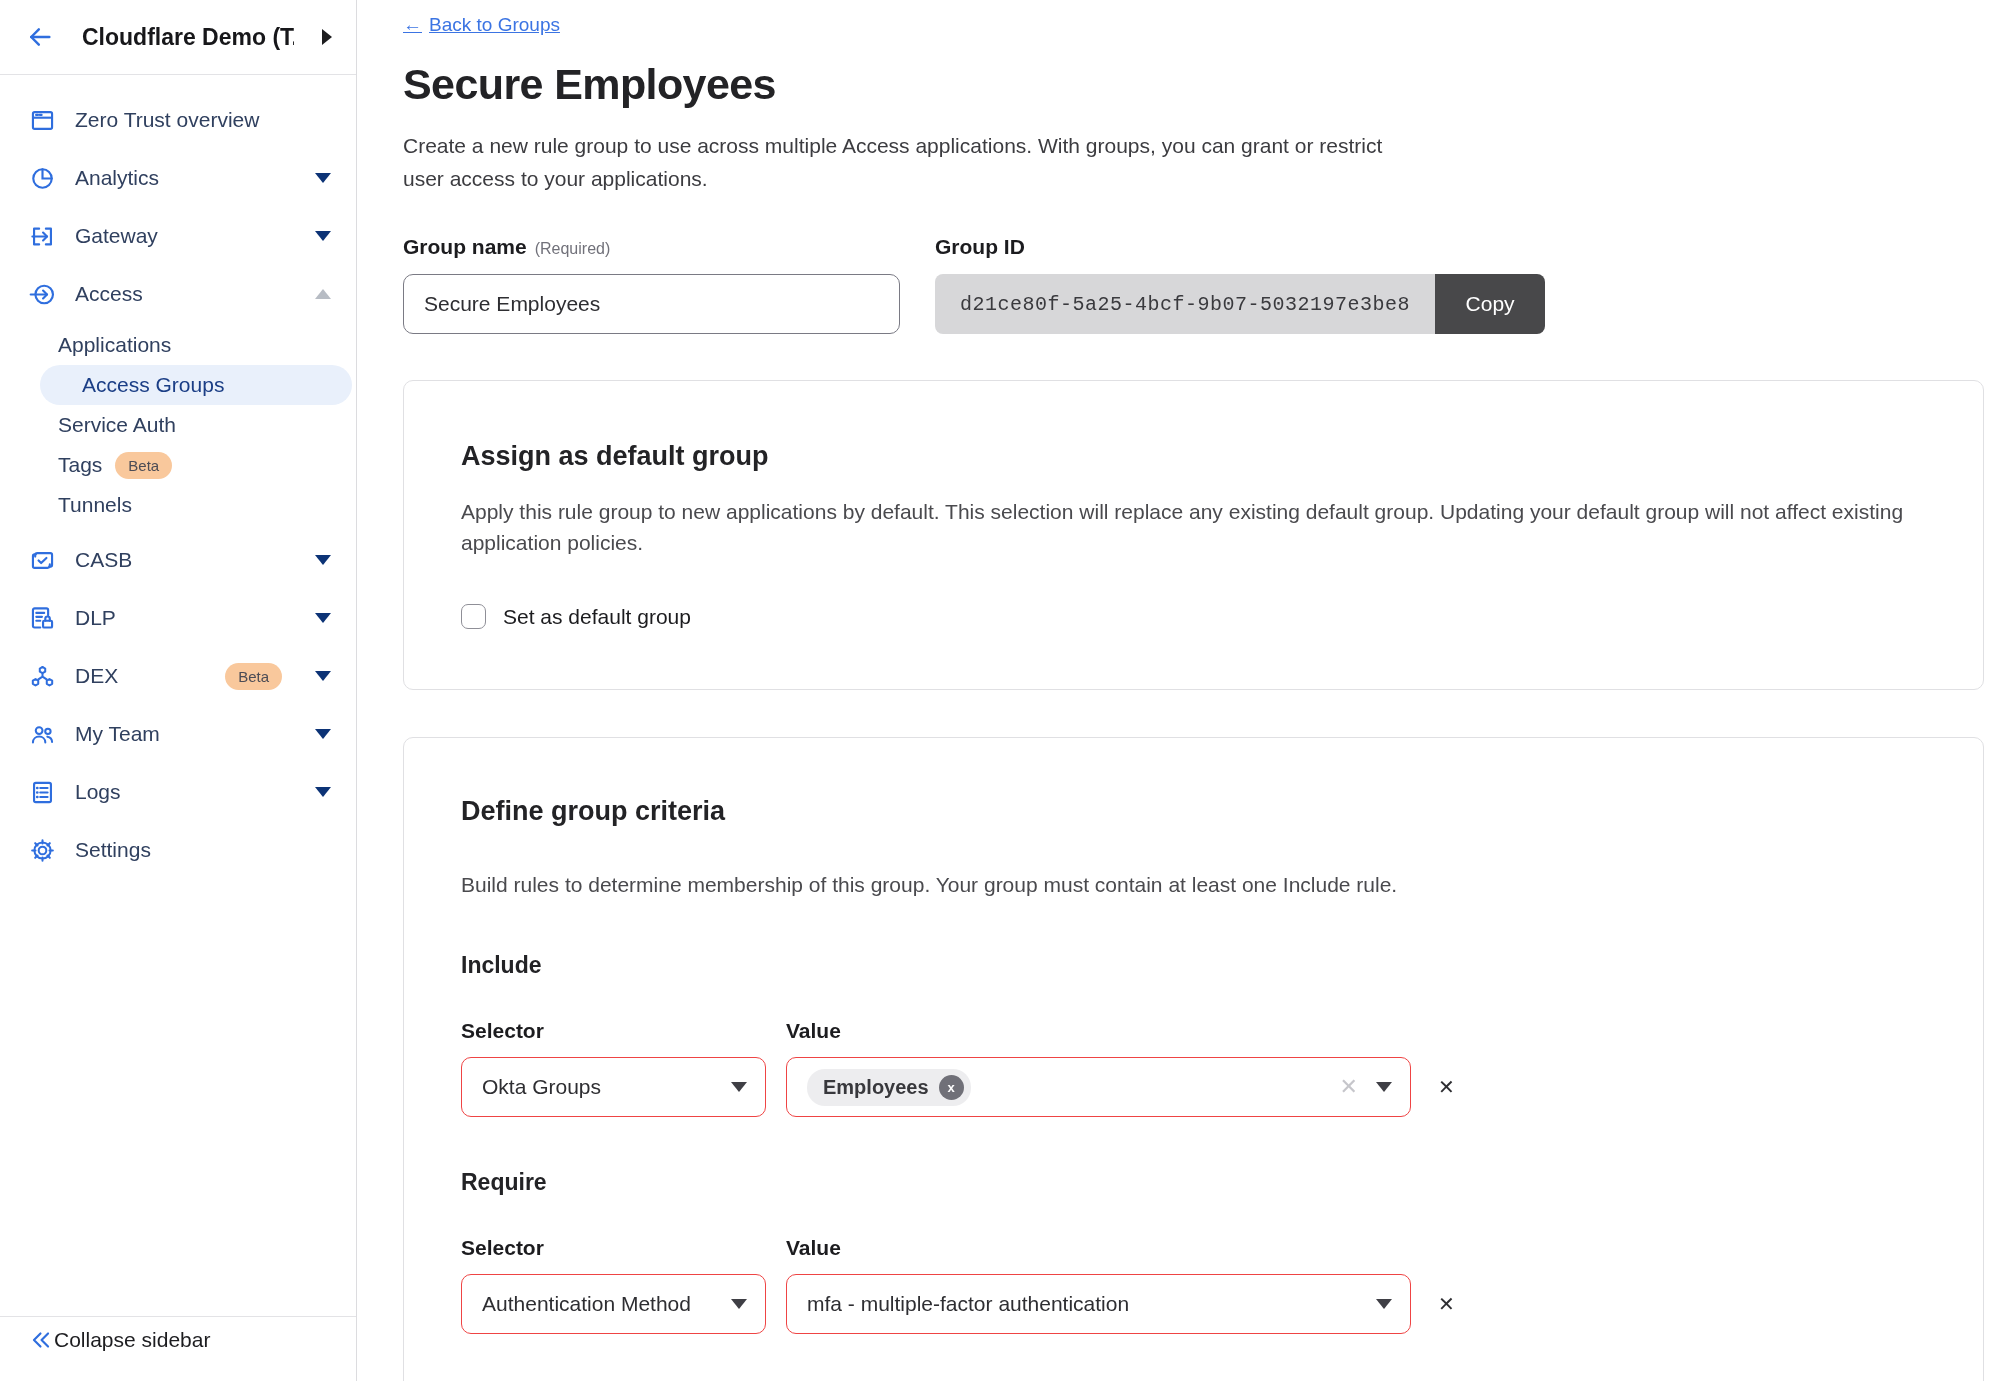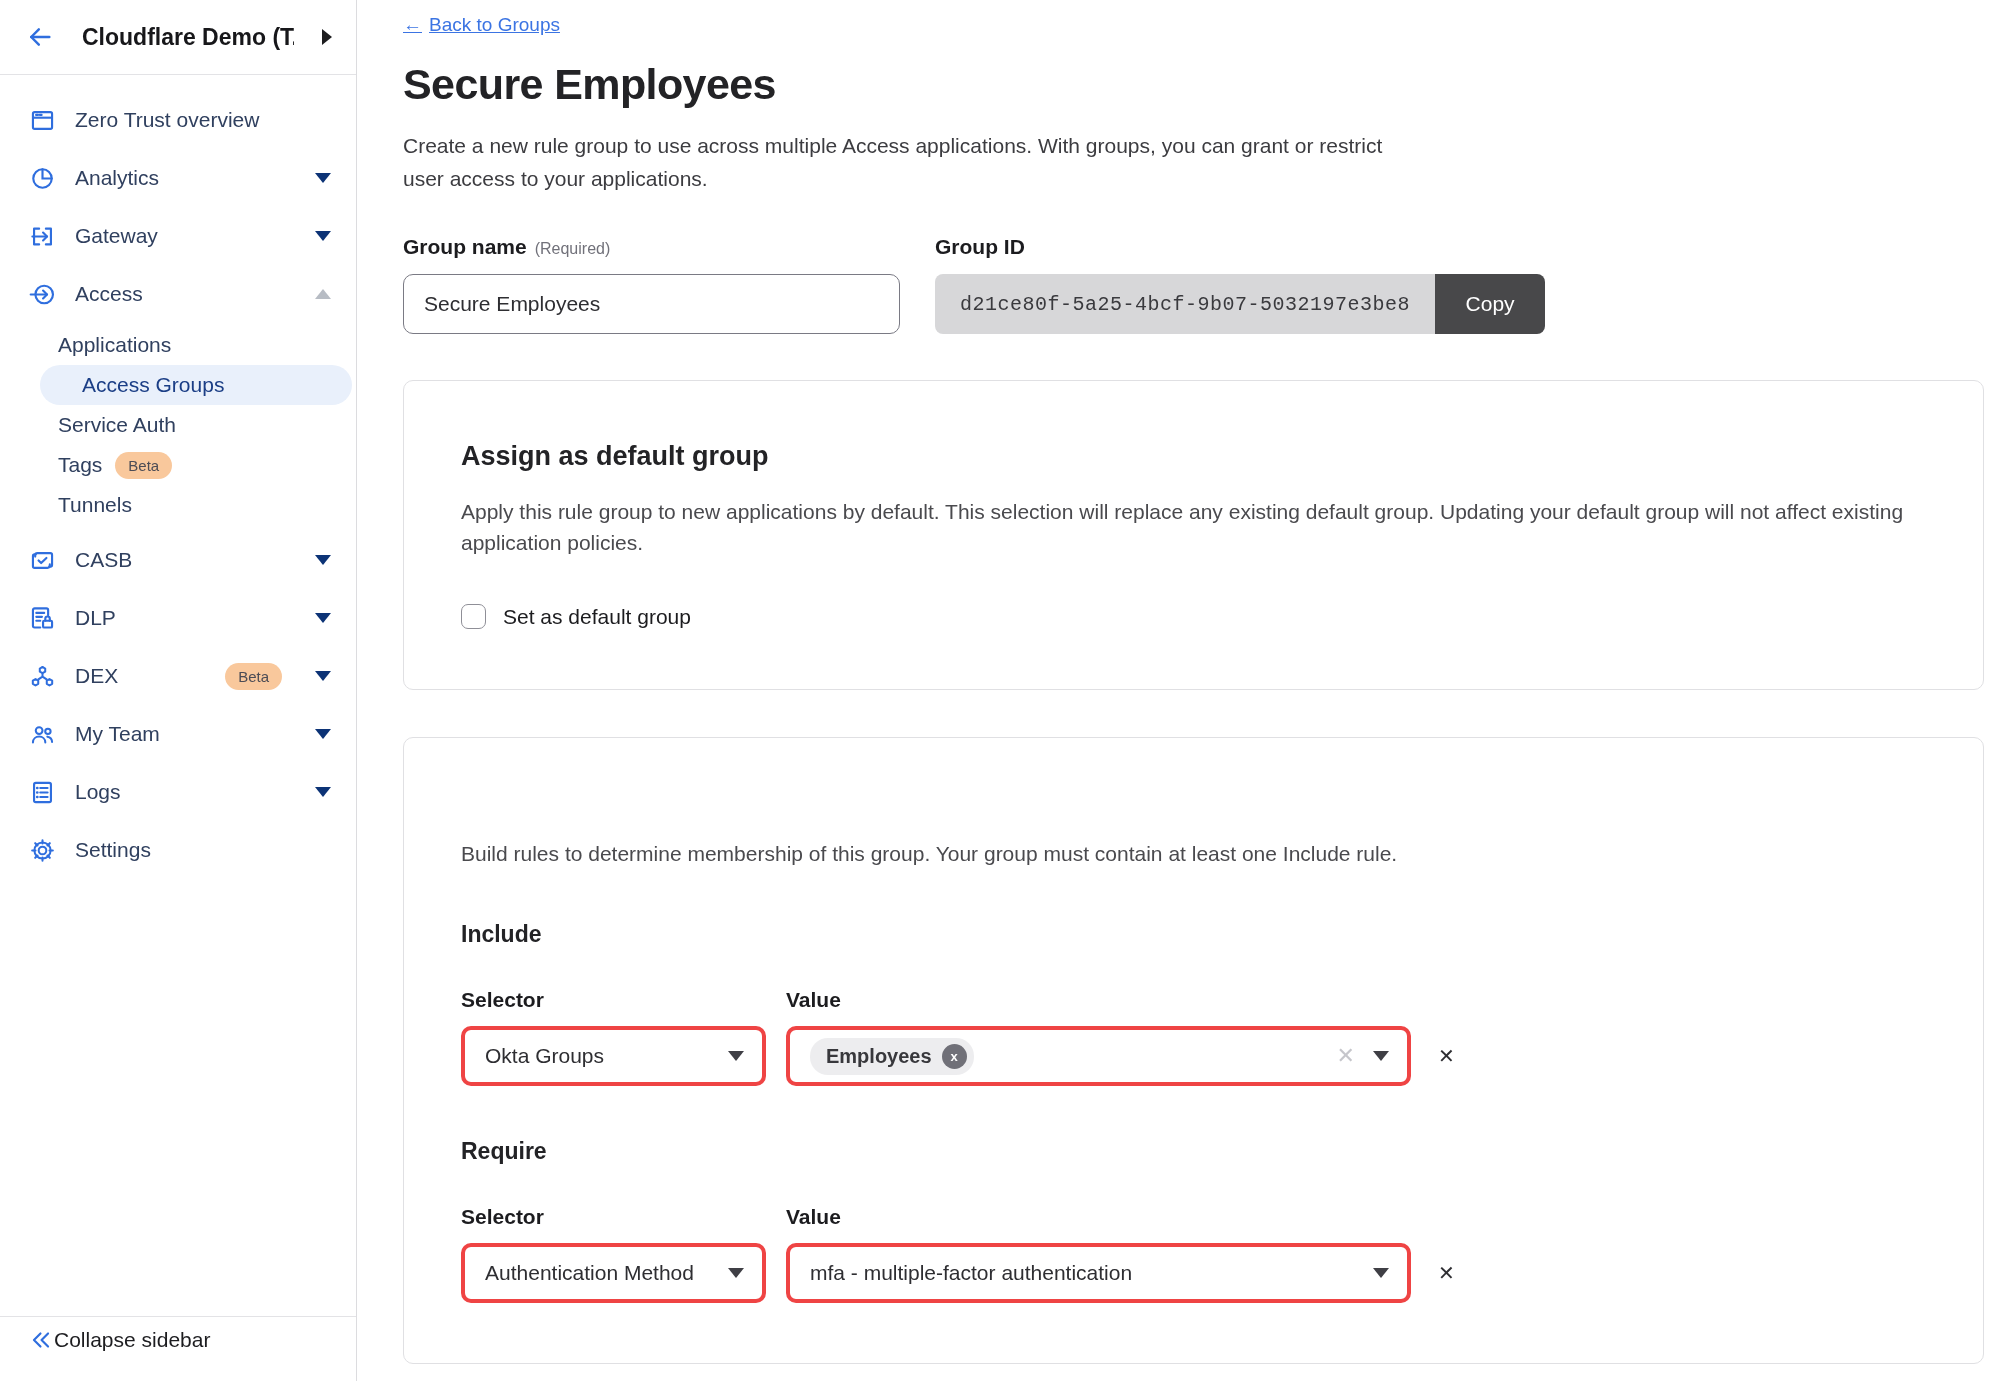--- a/index.html
+++ b/index.html
@@ -53,21 +53,21 @@
   .checkbox-row { margin-top:46px; display:flex; align-items:center; gap:17px; cursor:pointer; }
   .checkbox { width:25px; height:25px; border:1.5px solid #8f8f97; border-radius:7px; background:#fff; }
   .checkbox-label { font-size:21px; color:#1c1c1f; }
 
   .card-criteria { margin-top:47px; padding:58px 57px 60px; }
   .card-criteria .card-desc { margin-top:42px; }
   .rule-section-title { font-size:23px; font-weight:bold; color:#232326; margin-top:52px; }
   .rule-labels { display:flex; margin-top:40px; }
   .rule-labels .lbl-selector { width:325px; }
   .rule-row { display:flex; align-items:center; margin-top:14px; }
-  .select-box { height:60px; background:#fff; border:4px solid #ef4444; border-radius:10px; display:flex; align-items:center; padding:0 18px 0 20px; font-size:21px; color:#2e2e32; cursor:pointer; }
+  .select-box { height:60px; background:#fff; border:1px solid #ef4444; border-radius:10px; display:flex; align-items:center; padding:0 18px 0 20px; font-size:21px; color:#2e2e32; cursor:pointer; }
   .selector-box { width:305px; }
   .value-box { width:625px; margin-left:20px; }
   .dd-caret { width:0; height:0; border-left:8px solid transparent; border-right:8px solid transparent; border-top:10px solid #3f3f45; margin-left:14px; }
   .push-right { margin-left:auto; }
   .chip { background:#ededef; border-radius:18px; height:37px; display:flex; align-items:center; gap:10px; padding:0 7px 0 16px; font-size:20px; font-weight:bold; color:#38383c; }
   .chip-x { width:25px; height:25px; border-radius:50%; background:#707078; color:#fff; font-size:13px; display:flex; align-items:center; justify-content:center; cursor:pointer; }
   .clear-x { color:#c6c6cb; font-size:22px; margin-left:auto; margin-right:4px; cursor:pointer; }
   .row-remove { font-size:20px; color:#2e2e32; margin-left:27px; cursor:pointer; }
 </style>
 </head>
@@ -272,20 +272,21 @@
     <h2 class="card-title">Assign as default group</h2>
     <p class="card-desc" style="max-width:1470px;">Apply this rule group to new applications by default. This selection will replace any existing default group. Updating your default group will not affect existing application policies.</p>
     <div class="checkbox-row">
       <div class="checkbox" role="checkbox" aria-checked="false"></div>
       <span class="checkbox-label">Set as default group</span>
     </div>
   </section>
 
   
   <section class="card card-criteria">
+    <h2 class="card-title">Define group criteria</h2>
     <p class="card-desc">Build rules to determine membership of this group. Your group must contain at least one Include rule.</p>
 
     <h3 class="rule-section-title">Include</h3>
     <div class="rule-labels">
       <div class="field-label lbl-selector">Selector</div>
       <div class="field-label">Value</div>
     </div>
     <div class="rule-row">
       <div class="select-box selector-box">
         <span>Okta Groups</span>

